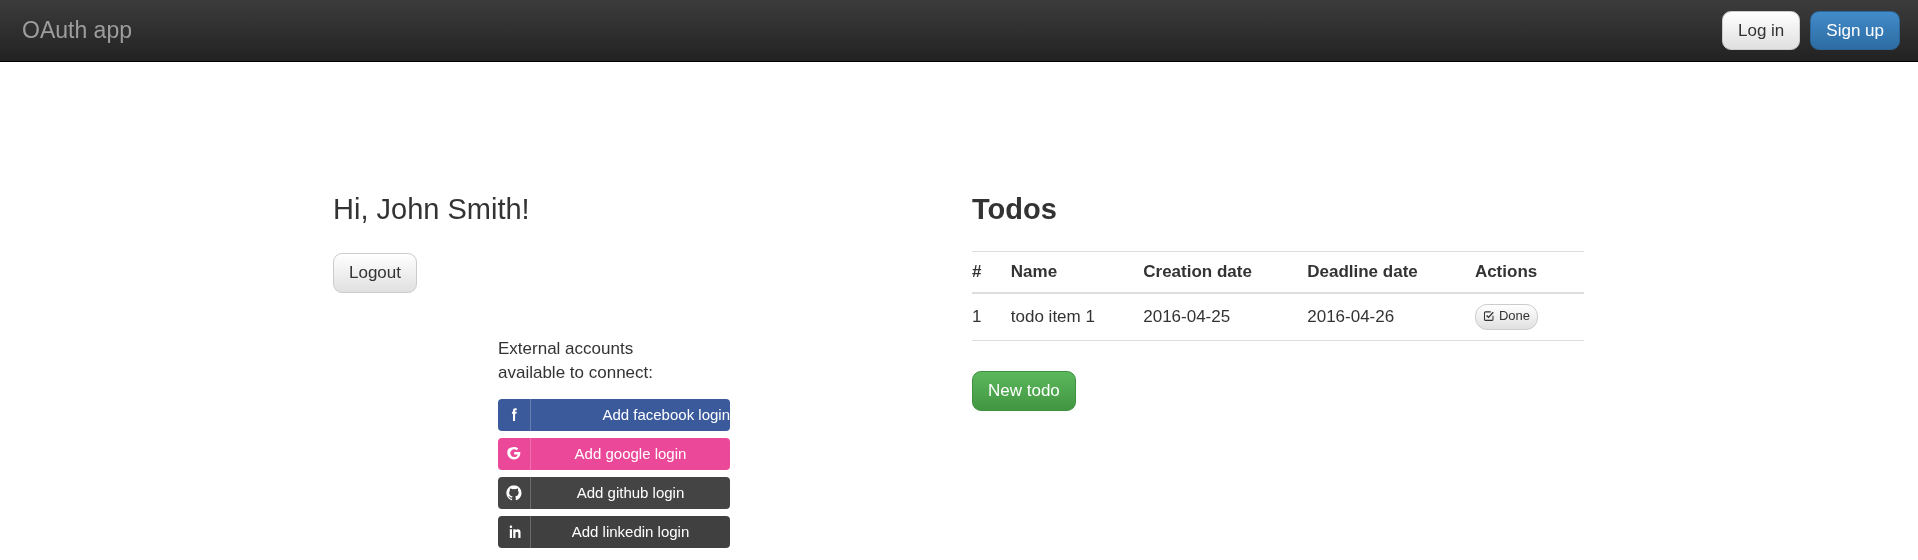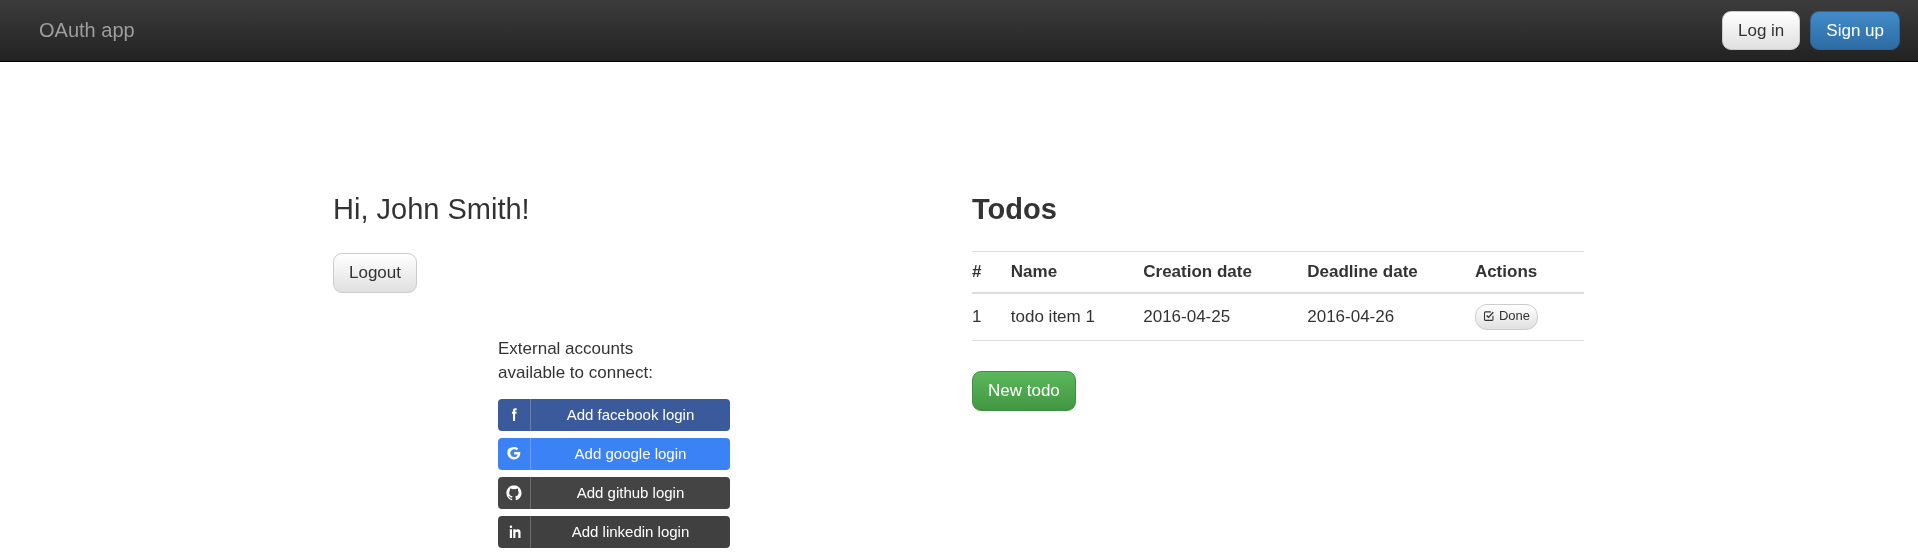--- a/index.html
+++ b/index.html
@@ -19,24 +19,24 @@
   
   .navbar {
     position: relative;
     height: 62px;
     background: linear-gradient(to bottom, #3c3c3c 0%, #222222 100%);
     border-bottom: 1px solid #000000;
     box-sizing: border-box;
   }
   .navbar-brand {
     position: absolute;
-    left: 24px;
+    left: 7px;
     top: 0;
     line-height: 61px;
-    font-size: 20px;
+    font-size: 23px;
     color: #9d9d9d;
     text-decoration: none;
     padding: 0 15px;
     white-space: nowrap;
   }
   .nav-right {
     position: absolute;
     right: 18px;
     top: 0;
     height: 61px;
@@ -143,22 +143,22 @@
     justify-content: center;
     border-right: 1px solid rgba(255,255,255,0.22);
     box-sizing: border-box;
   }
   .social-btn .s-label {
     display: block;
     line-height: 32px;
     padding-left: 33px;
     color: #ffffff;
   }
-  .sb-facebook { background-color: #3b5a9b; }
-  .sb-google   { background-color: #3b82f6; }
+  .sb-facebook { background-color: #3b5a9b; text-align: right; }
+  .sb-google   { background-color: #ec4899; }
   .sb-github   { background-color: #444444; }
   .sb-linkedin { background-color: #404040; }
 
   .s-icon svg { display: block; }
 
   
   .right-col {
     position: absolute;
     left: 972px;
     top: 132px;

